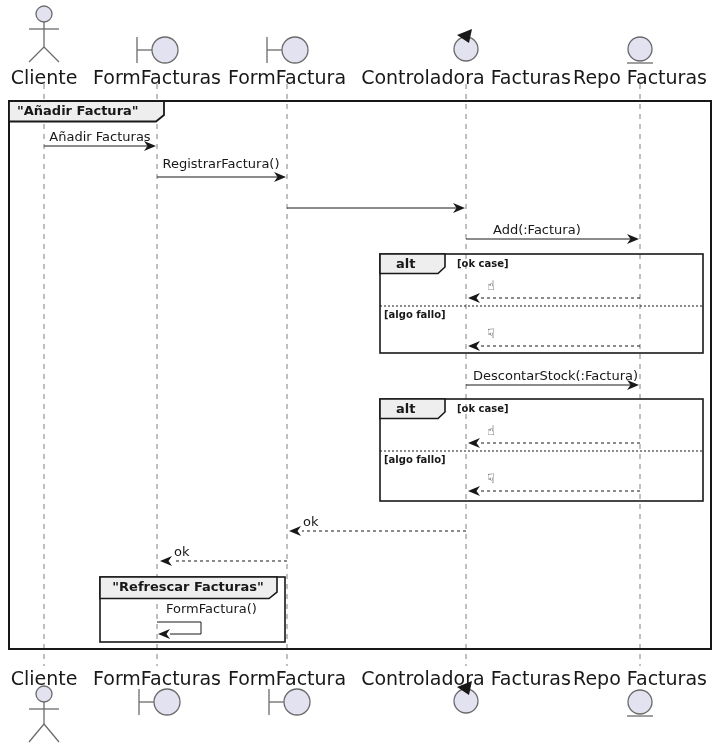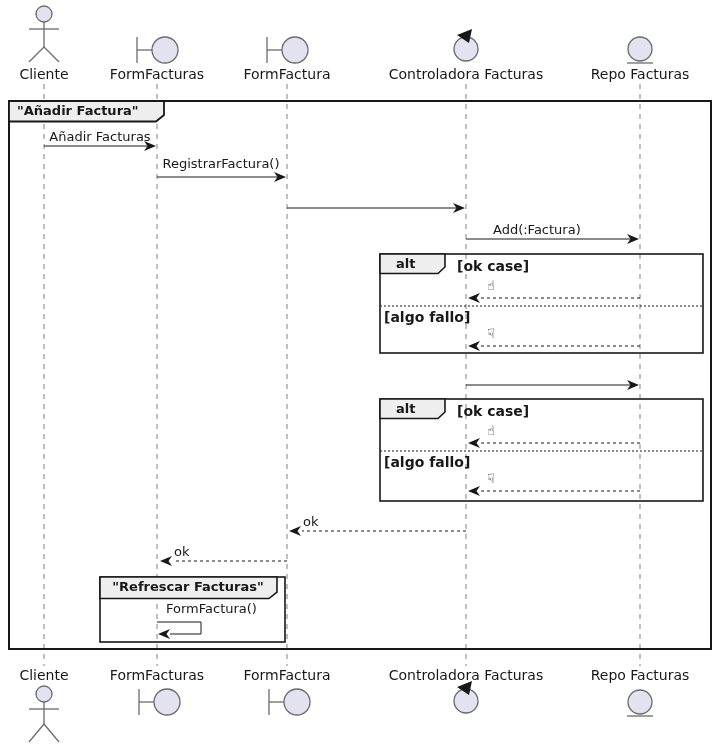--- a/index.html
+++ b/index.html
@@ -2,22 +2,22 @@
 <html><head>
 <meta charset="utf-8">
 <style>
   html,body{margin:0;padding:0;background:#ffffff;}
   #stage{position:relative;width:717px;height:748px;background:#fff;overflow:hidden;
          font-family:"DejaVu Sans","Liberation Sans",sans-serif;color:#181818;}
   svg{position:absolute;left:0;top:0;}
   .t{position:absolute;font-size:13px;color:#181818;white-space:nowrap;line-height:1.2;}
   .c{transform:translateX(-50%);}
   .b{font-weight:bold;}
-  .p{font-size:14px;}
-  .g{font-size:14px;font-weight:bold;}
+  .p{font-size:19px;}
+  .g{font-size:10px;font-weight:bold;}
   .thumb{font-size:13px;color:#181818;}
 </style>
 </head>
 <body>
 
 <div id="stage">
 
 <svg width="717" height="748" viewBox="0 0 717 748">
 
   <g stroke="#808080" stroke-width="1" stroke-dasharray="5,5">
@@ -157,20 +157,21 @@
 <div class="t p c" style="left:287px;top:667px">FormFactura</div>
 <div class="t p c" style="left:466px;top:667px">Controladora Facturas</div>
 <div class="t p c" style="left:640px;top:667px">Repo Facturas</div>
 
 <div class="t b" style="left:17px;top:103px">"Añadir Factura"</div>
 <div class="t b c" style="left:188px;top:579px">"Refrescar Facturas"</div>
 
 <div class="t c" style="left:100px;top:129px">Añadir Facturas</div>
 <div class="t c" style="left:221px;top:156px">RegistrarFactura()</div>
 <div class="t" style="left:493px;top:222px">Add(:Factura)</div>
+<div class="t" style="left:473px;top:368px">DescontarStock(:Factura)</div>
 <div class="t" style="left:303px;top:514px">ok</div>
 <div class="t" style="left:174px;top:544px">ok</div>
 <div class="t" style="left:166px;top:601px">FormFactura()</div>
 
 <div class="t b" style="left:396px;top:256px">alt</div>
 <div class="t g" style="left:457px;top:258px">[ok case]</div>
 <div class="thumb t c" style="left:491px;top:278px">☝</div>
 <div class="t g" style="left:384px;top:309px">[algo fallo]</div>
 <div class="thumb t c" style="left:491px;top:326px">☟</div>
 

